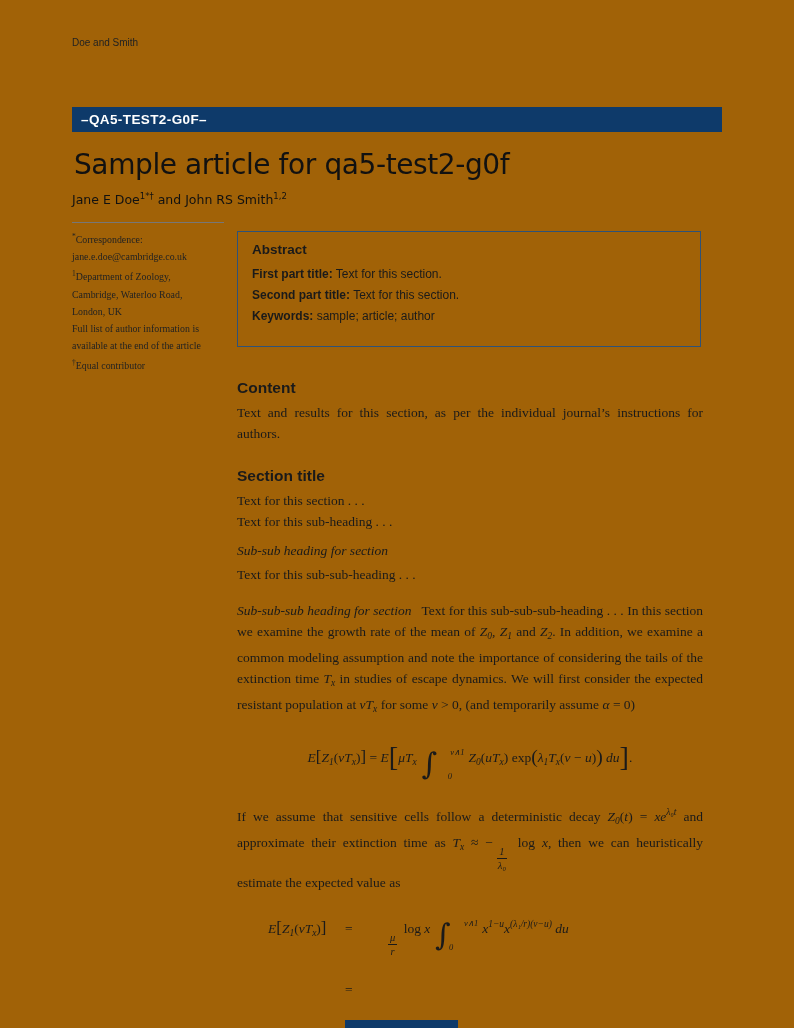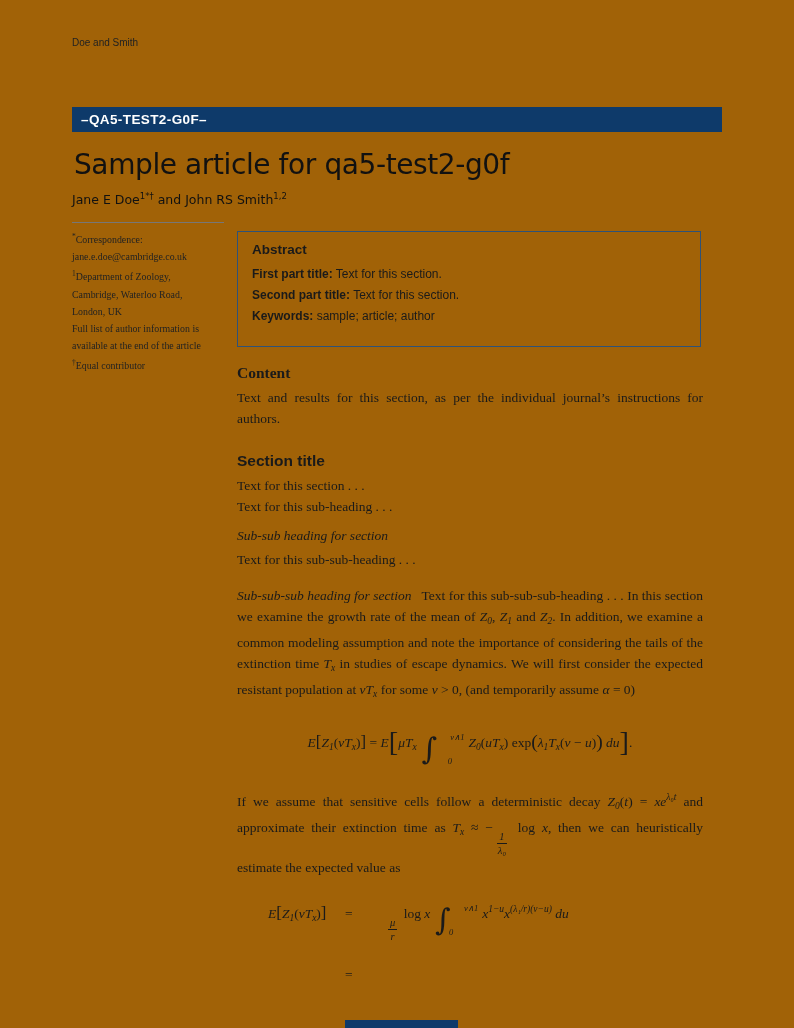--- a/index.html
+++ b/index.html
@@ -30,21 +30,21 @@
   .abstract-box{position:absolute;left:237px;top:231px;width:464px;box-sizing:border-box;
         border:1.5px solid #2e5278;padding:10px 14px 19px;}
   .abs-title{font-family:"Liberation Sans",sans-serif;font-weight:700;font-size:13.5px;
         margin-bottom:7px;}
   .abs-row{font-family:"Liberation Sans",sans-serif;font-size:12px;line-height:21px;}
   .abs-row b{font-weight:700;}
 
   .main{position:absolute;left:237px;top:360px;width:466px;font-size:13.5px;line-height:21px;}
   .blk.h-bold{font-family:"Liberation Sans",sans-serif;font-weight:700;font-size:15.5px;
         line-height:20px;margin:22px 0 4px;}
-  .blk.h-bold:first-child{margin-top:3px;font-family:Liberation Serif, serif;}
+  .blk.h-bold:first-child{margin-top:18px;}
   .blk.h-sans{font-family:"Liberation Sans",sans-serif;font-size:13.5px;line-height:18px;
         margin:25px 0 4px;}
   .blk.h-serif{font-style:italic;font-size:13.5px;line-height:18px;margin:10px 0 4px;}
   .blk.para{margin:0;}
   .blk.gap{margin-top:15px;}
   .just{text-align:justify;}
 
   .eq-display{margin:13px 0 10px;text-align:center;min-height:50px;line-height:50px;white-space:nowrap;}
   .eq-align{margin-top:6px;position:relative;}
   .arow{position:relative;padding-left:31px;margin:10px 0;white-space:nowrap;line-height:42px;}

